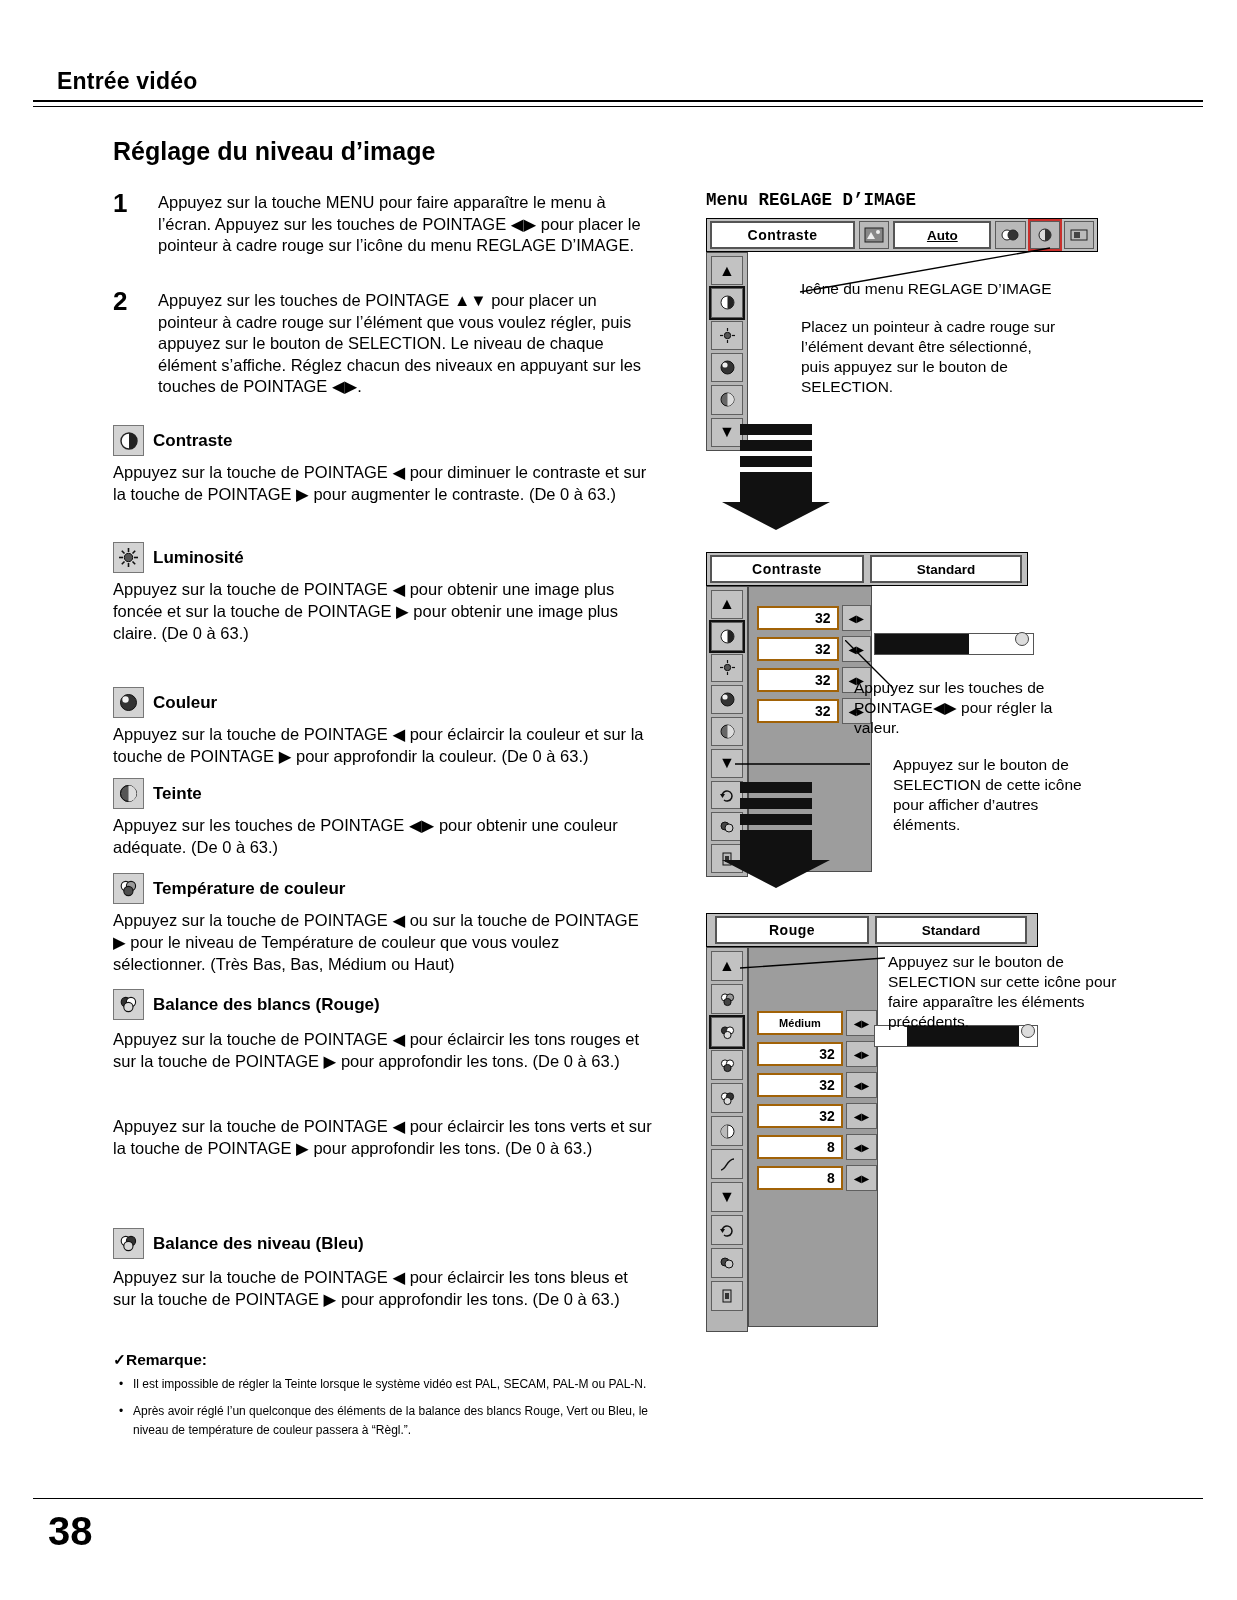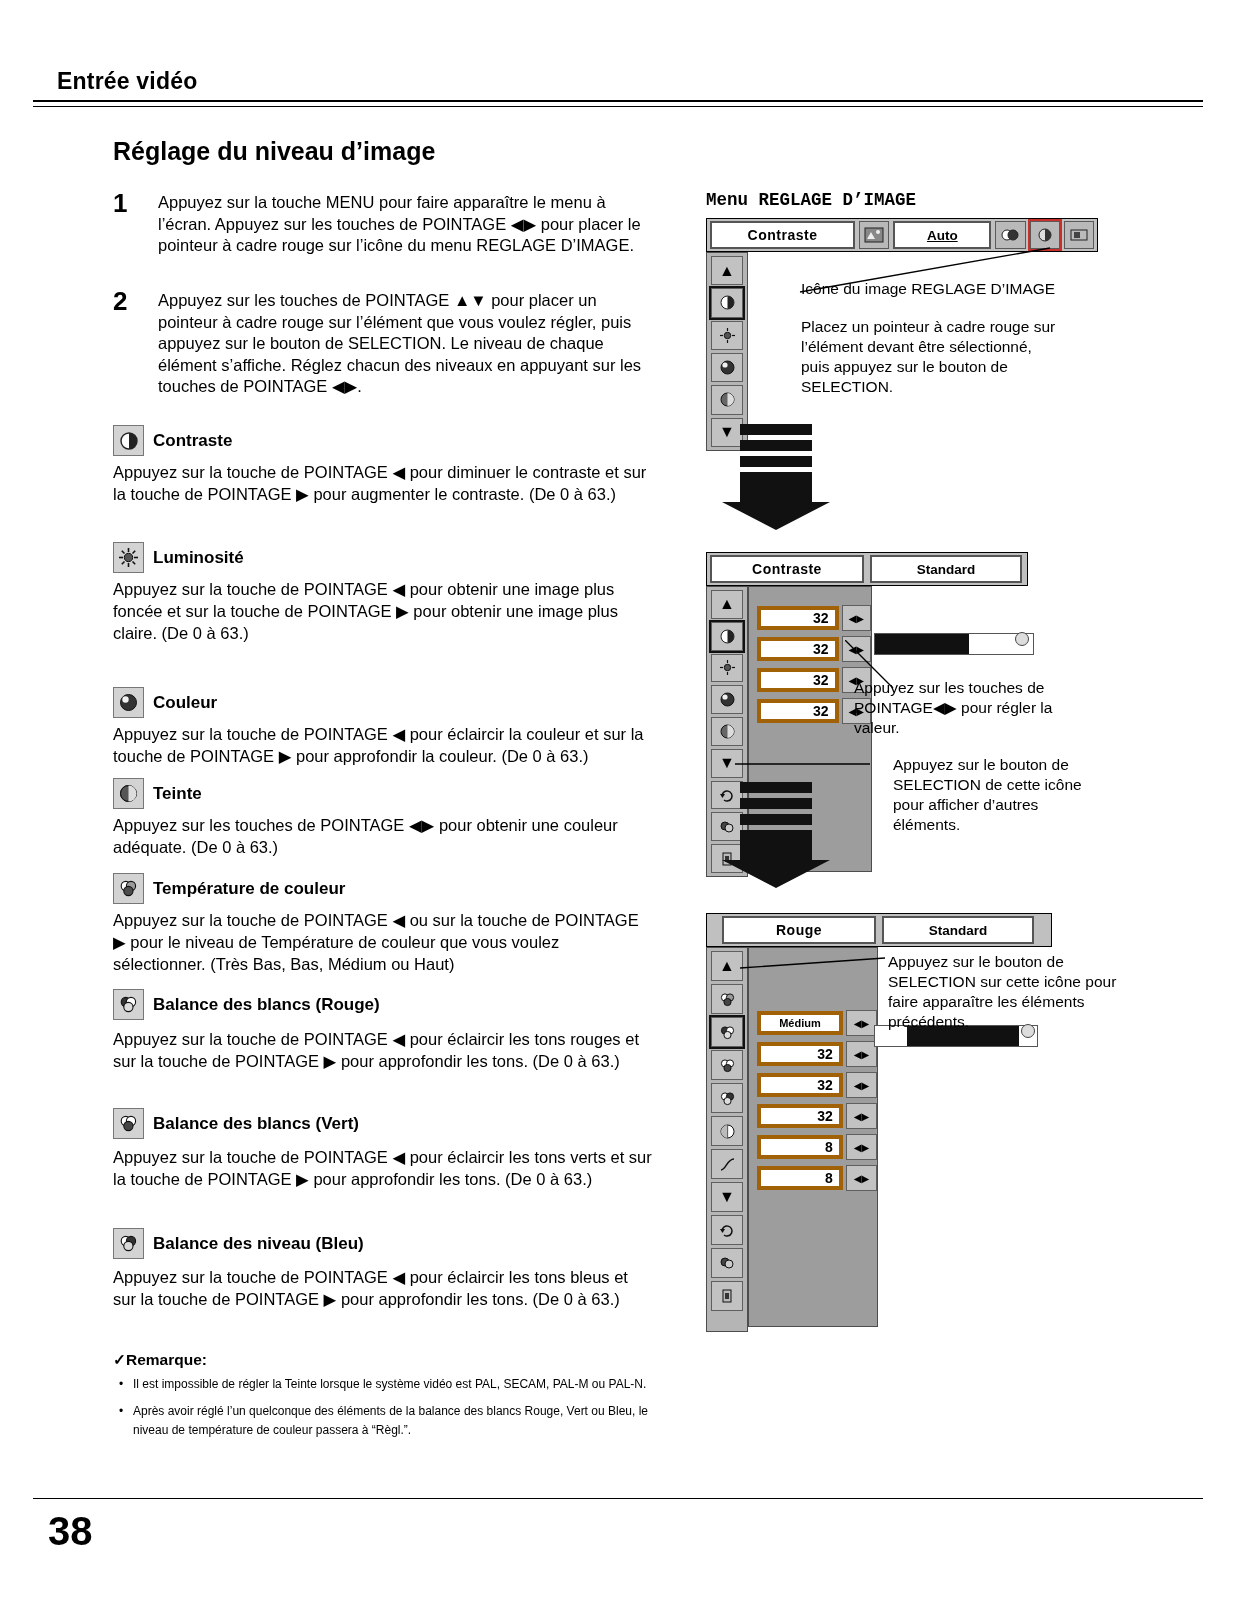--- a/index.html
+++ b/index.html
@@ -112,21 +112,21 @@
   .sb{
     width:30px;height:28px;background:#c2c2c2;border:1px solid #5f5f5f;
     margin-bottom:3px;display:flex;align-items:center;justify-content:center;
   }
   .sb.hl{outline:2px solid #111;}
 
   .valuerow{
     display:flex;align-items:center;height:26px;margin-bottom:5px;
   }
   .valbox{
-    width:88px;height:24px;background:#fff;border:4px solid #a16207;
+    width:88px;height:24px;background:#fff;border:2px solid #a16207;
     font-size:14px;font-weight:bold;display:flex;align-items:center;
     justify-content:flex-end;padding-right:6px;box-sizing:border-box;
   }
   .valbox.center{justify-content:center;padding-right:0;font-size:11px;}
   .arrows{
     width:30px;height:24px;background:#c2c2c2;border:1px solid #5f5f5f;
     display:flex;align-items:center;justify-content:center;gap:2px;
     font-size:10px;margin-left:3px;
   }
   .slider{
@@ -246,30 +246,20 @@
             <circle cx="13" cy="8" r="4.6" fill="#fff" stroke="#111" stroke-width="1.1"></circle>
             <circle cx="10.4" cy="13" r="4.6" fill="#dcdcdc" stroke="#111" stroke-width="1.1"></circle>
           </svg>
       </span>
       <span>Balance des blancs (Rouge)</span>
     </div>
     <div class="para" style="margin-top:9px;">Appuyez sur la touche de POINTAGE ◀ pour éclaircir les tons rouges et sur la touche de POINTAGE ▶ pour approfondir les tons. (De 0 à 63.)</div>
   </div>
 
   <div class="item" style="top:1108px;">
-    <div class="head">
-      <span class="icobox">
-        <svg width="21" height="21" viewBox="0 0 21 21">
-            <circle cx="7.8" cy="8" r="4.6" fill="#fff" stroke="#111" stroke-width="1.1"></circle>
-            <circle cx="13" cy="8" r="4.6" fill="#fff" stroke="#111" stroke-width="1.1"></circle>
-            <circle cx="10.4" cy="13" r="4.6" fill="#444" stroke="#111" stroke-width="1.1"></circle>
-          </svg>
-      </span>
-      <span>Balance des blancs (Vert)</span>
-    </div>
     <div class="para" style="margin-top:8px;">Appuyez sur la touche de POINTAGE ◀ pour éclaircir les tons verts et sur la touche de POINTAGE ▶ pour approfondir les tons. (De 0 à 63.)</div>
   </div>
 
   <div class="item" style="top:1228px;">
     <div class="head">
       <span class="icobox">
         <svg width="21" height="21" viewBox="0 0 21 21">
             <circle cx="7.8" cy="8" r="4.6" fill="#fff" stroke="#111" stroke-width="1.1"></circle>
             <circle cx="13" cy="8" r="4.6" fill="#333" stroke="#111" stroke-width="1.1"></circle>
             <circle cx="10.4" cy="13" r="4.6" fill="#d8d8d8" stroke="#111" stroke-width="1.1"></circle>
@@ -360,21 +350,21 @@
         <div class="sb">▼</div>
       </div>
       <div style="flex:1;"></div>
     </div>
   </div>
 
   <svg class="bigarrow" style="left:760px;top:230px;" width="300" height="80">
     <line x1="290" y1="18" x2="40" y2="62" stroke="#000" stroke-width="1.4"></line>
   </svg>
 
-  <div class="callout" style="left:801px;top:279px;width:300px;">Icône du image REGLAGE D’IMAGE</div>
+  <div class="callout" style="left:801px;top:279px;width:300px;">Icône du menu REGLAGE D’IMAGE</div>
   <div class="callout" style="left:801px;top:317px;width:258px;">Placez un pointeur à cadre rouge sur l’élément devant être sélectionné, puis appuyez sur le bouton de SELECTION.</div>
 
   <svg class="bigarrow" style="left:722px;top:424px;" width="120" height="110">
     <rect x="18" y="0" width="72" height="11" fill="#111"></rect>
     <rect x="18" y="16" width="72" height="11" fill="#111"></rect>
     <rect x="18" y="32" width="72" height="11" fill="#111"></rect>
     <polygon points="18,48 90,48 90,78 108,78 54,106 0,78 18,78" fill="#111"></polygon>
   </svg>
 
   <div class="osd" style="left:706px;top:552px;width:320px;">
@@ -471,21 +461,21 @@
   <div class="callout" style="left:893px;top:755px;width:215px;">Appuyez sur le bouton de SELECTION de cette icône pour afficher d’autres éléments.</div>
 
   <svg class="bigarrow" style="left:722px;top:782px;" width="120" height="112">
     <rect x="18" y="0" width="72" height="11" fill="#111"></rect>
     <rect x="18" y="16" width="72" height="11" fill="#111"></rect>
     <rect x="18" y="32" width="72" height="11" fill="#111"></rect>
     <polygon points="18,48 90,48 90,78 108,78 54,106 0,78 18,78" fill="#111"></polygon>
   </svg>
 
   <div class="osd" style="left:706px;top:913px;width:320px;">
-    <div class="osd-top" style="align-items:center;padding:1px 15px;width:314px;">
+    <div class="osd-top" style="align-items:center;padding:1px 8px;width:314px;">
       <div class="osd-title" style="width:150px;height:24px;">Rouge</div>
       <div class="osd-sub" style="width:148px;height:24px;margin-left:6px;">Standard</div>
     </div>
     <div style="display:flex;">
       <div class="sidebar" style="height:380px;">
         <div class="sb">▲</div>
         <div class="sb">
           <svg width="17" height="17" viewBox="0 0 17 17">
               <circle cx="6" cy="6.5" r="3.6" fill="#fff" stroke="#111"></circle>
               <circle cx="11" cy="6.5" r="3.6" fill="#999" stroke="#111"></circle>

